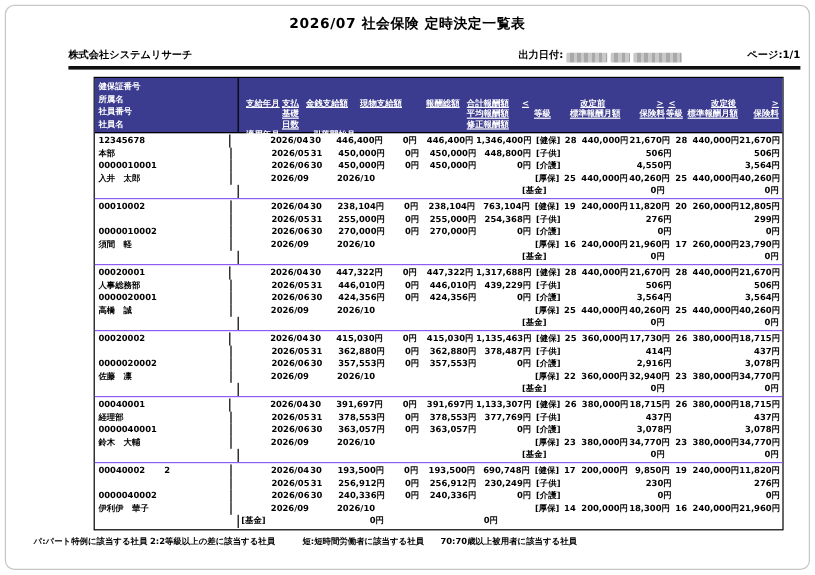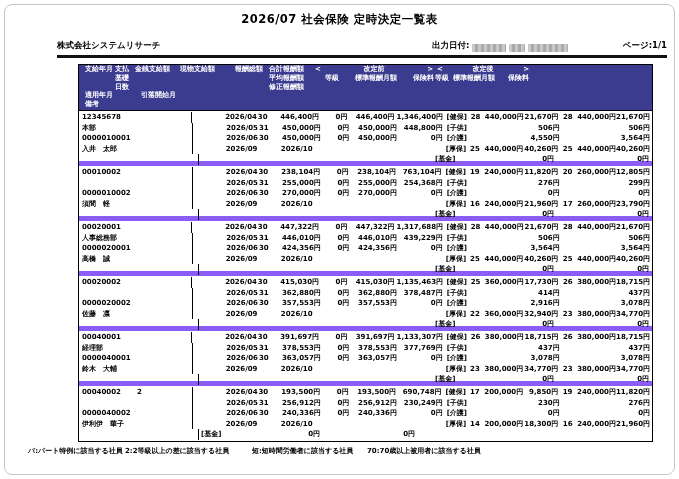--- a/index.html
+++ b/index.html
@@ -16,40 +16,40 @@
   .outdate{position:absolute;left:375px;top:0;display:flex;align-items:flex-end;gap:3px;}
   .redact{display:inline-block;height:8px;border-radius:1px;
           background:repeating-linear-gradient(90deg,#c9c9c9 0 3px,#a9a9a9 3px 6px);}
   .r1{width:34px}.r2{width:16px}.r3{width:40px}
   .pageno{position:absolute;right:0;top:0;}
   .rule{position:absolute;top:55px;left:57px;width:610px;height:3px;background:#111;}
 
   .report{position:absolute;left:78px;top:64px;width:575px;border:1.5px solid #000;box-sizing:border-box;background:#fff;}
   .thead{background:#3b3b8f;color:#fff;border-bottom:1.5px solid #000;display:flex;font-size:7px;font-weight:bold;height:46px;box-sizing:border-box;}
   .thead .idh{width:120px;box-sizing:border-box;border-right:1px solid #000;padding:2px 0 0 3px;line-height:10.5px;}
-  .thead .rh{flex:1;padding-top:0;}
+  .thead .rh{flex:1;padding-top:17px;text-decoration:underline;}
   .hline{display:flex;height:8.8px;line-height:8.8px;white-space:nowrap;}
   .hc{box-sizing:border-box;}
   .h-mo{width:36px;padding-left:6px;}
   .h-dy{width:16px;}
   .h-cashzone{width:84px;display:flex;justify-content:space-between;padding-left:4px;}
   .h-ca{width:54px;text-align:left;padding-left:10px;}
   .h-to{width:50px;text-align:right;padding-right:2px;}
   .h-su{width:48px;padding-left:4px;}
   .h-pre{width:122px;display:flex;justify-content:space-between;padding:0 2px;box-sizing:border-box;}
   .h-post{width:96px;display:flex;justify-content:space-between;padding:0 2px;box-sizing:border-box;}
   .h-g1{width:38px;text-align:center;}
   .h-m1{width:46px;text-align:right;}
   .h-p1{width:38px;text-align:right;padding-right:1px;}
   .h-g2{width:14px;text-align:right;}
   .h-m2{width:46px;text-align:right;}
   .h-p2{width:36px;text-align:right;padding-right:2px;}
 
   .tbody{font-size:7px;font-weight:bold;}
-  .block{height:55px;border-bottom:5px solid #8b5cf6;box-sizing:border-box;padding-top:1px;}
+  .block{height:55px;border-bottom:1px solid #8b5cf6;box-sizing:border-box;padding-top:1px;}
   .block:last-child{border-bottom:none;}
   .ln{display:flex;height:10.6px;line-height:10.6px;white-space:nowrap;}
   .c{box-sizing:border-box;overflow:visible;}
   .c.id{width:120px;border-right:1px solid #000;padding-left:3px;display:flex;}
   .mark{margin-left:16px;}
   .c.mo{width:36px;padding-left:6px;margin-left:27px;}
   .c.dy{width:16px;text-align:center;}
   .c.ca{width:54px;text-align:right;padding-right:2px;}
   .c.ca.left{text-align:left;padding-left:10px;}
   .c.ik{width:30px;text-align:right;padding-right:2px;}
@@ -83,20 +83,26 @@
     <span class="redact r2"></span>
     <span class="redact r3"></span>
   </span>
   <span class="pageno">ページ:1/1</span>
 </div>
 
 <div class="rule"></div>
 
 <div class="report">
   <div class="thead">
+    <div class="idh">
+      <div>健保証番号</div>
+      <div>所属名</div>
+      <div>社員番号</div>
+      <div>社員名</div>
+    </div>
     <div class="rh">
       <div class="hline">
         <div class="hc h-mo">支給年月</div>
         <div class="hc h-dy">支払</div>
         <div class="hc h-cashzone">
           <span>金銭支給額</span>
           <span>現物支給額</span>
         </div>
         <div class="hc h-to">報酬総額</div>
         <div class="hc h-su">合計報酬額</div>

